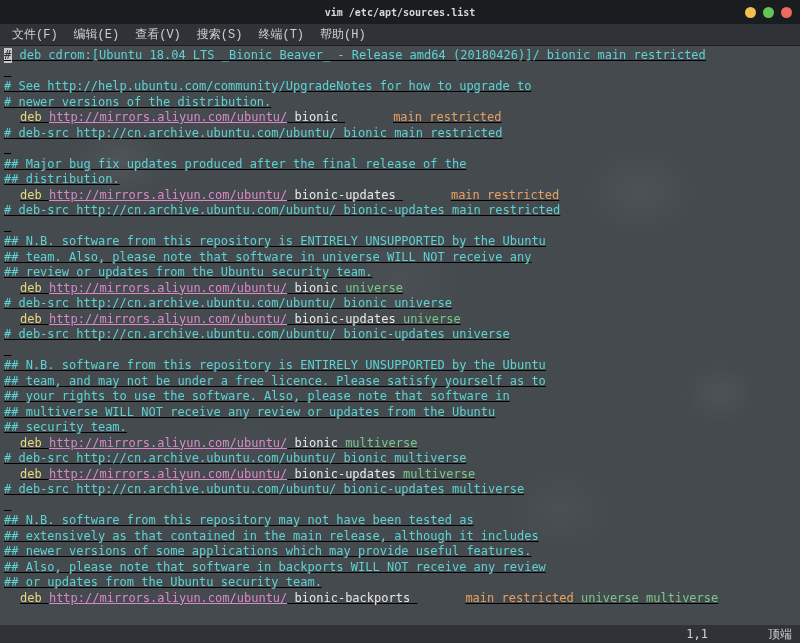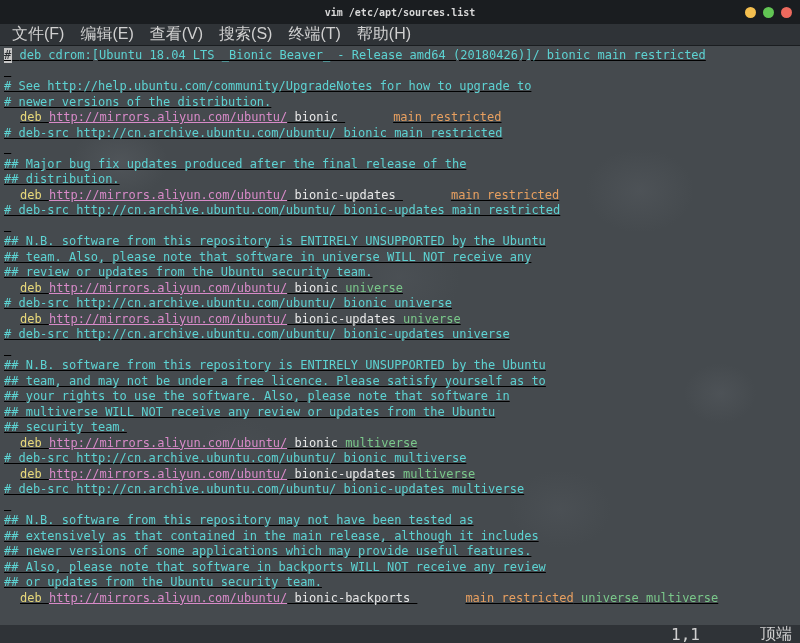--- a/index.html
+++ b/index.html
@@ -47,22 +47,22 @@
       height: 22px;
       background: #2f3337;
       display: flex;
       align-items: center;
       padding: 0 4px;
       border-bottom: 1px solid #1a1d20;
     }
     .menu-item {
       color: #d0d0d0;
       padding: 2px 8px;
-      font-size: 16px;
-      font-family: Liberation Sans, sans-serif;
+      font-size: 12px;
+      font-family: Liberation Mono, monospace;
       cursor: pointer;
     }
     .editor {
       position: relative;
       height: calc(643px - 24px - 22px - 18px);
       padding: 2px 4px;
       line-height: 15.5px;
       background: #3c4044;
       background-image:
         radial-gradient(ellipse 80px 60px at 15% 20%, rgba(90,95,100,0.5) 0%, transparent 60%),
@@ -93,21 +93,21 @@
     .c-green { color: #7ac88a; }
     .statusbar {
       height: 18px;
       background: #2f3337;
       display: flex;
       align-items: center;
       justify-content: flex-end;
       padding: 0 8px;
       gap: 60px;
       color: #d0d0d0;
-      font-size: 16px;
+      font-size: 12px;
     }
     .status-left { flex: 1; }
   </style>
 </head>
 <body>
 
 <div class="titlebar">
   <span class="titlebar-title">vim /etc/apt/sources.list</span>
   <div class="window-controls">
     <div class="window-btn btn-min"></div>

